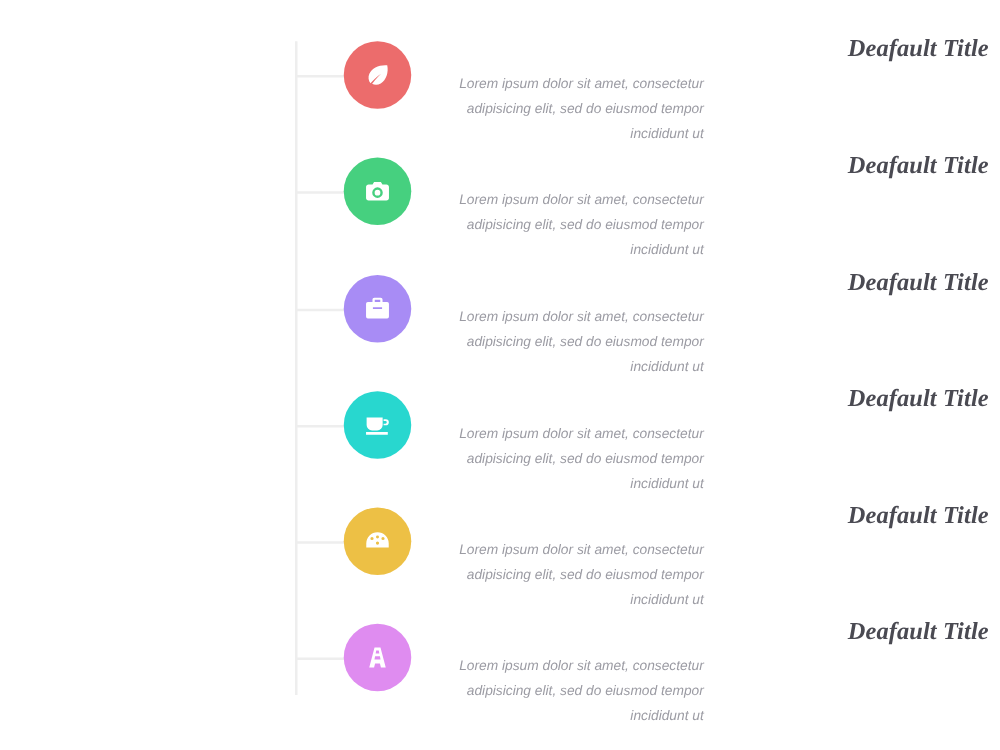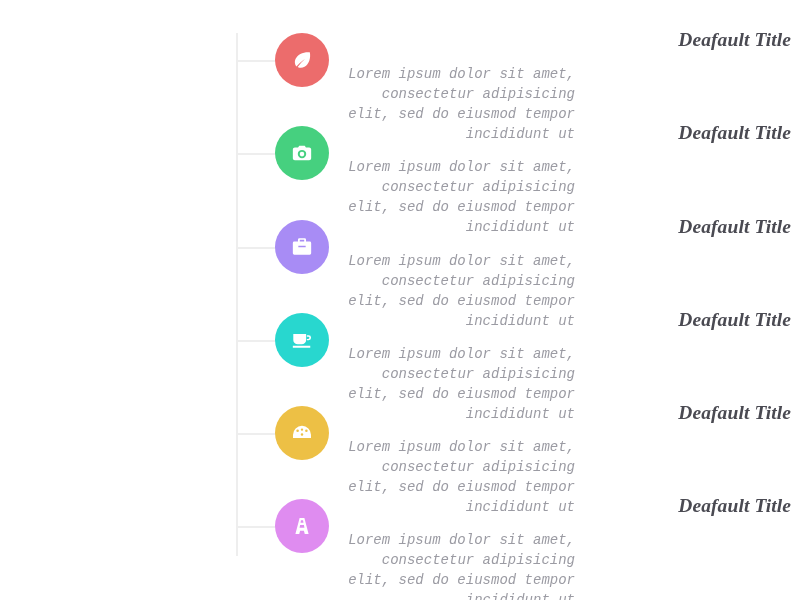--- a/index.html
+++ b/index.html
@@ -79,26 +79,26 @@
     font-style: italic;
     font-size: 19.5px;
     line-height: 24px;
     color: #4a4a52;
     letter-spacing: 0.1px;
     margin: 0 0 5px 0;
     white-space: nowrap;
   }
 
   .desc {
-    font-family: Liberation Mono, monospace;
+    font-family: Liberation Sans, sans-serif;
     font-style: italic;
-    font-size: 14px;
+    font-size: 11px;
     line-height: 20px;
     color: #9b9ba3;
-    margin: 12px;
+    margin: 0;
     width: 232px;
   }
 </style>
 </head>
 <body style="background: rgb(255, 255, 255);">
 
 <div id="timeline">
 
   <div class="spine" style="background: rgb(238, 238, 238);"></div>
 

